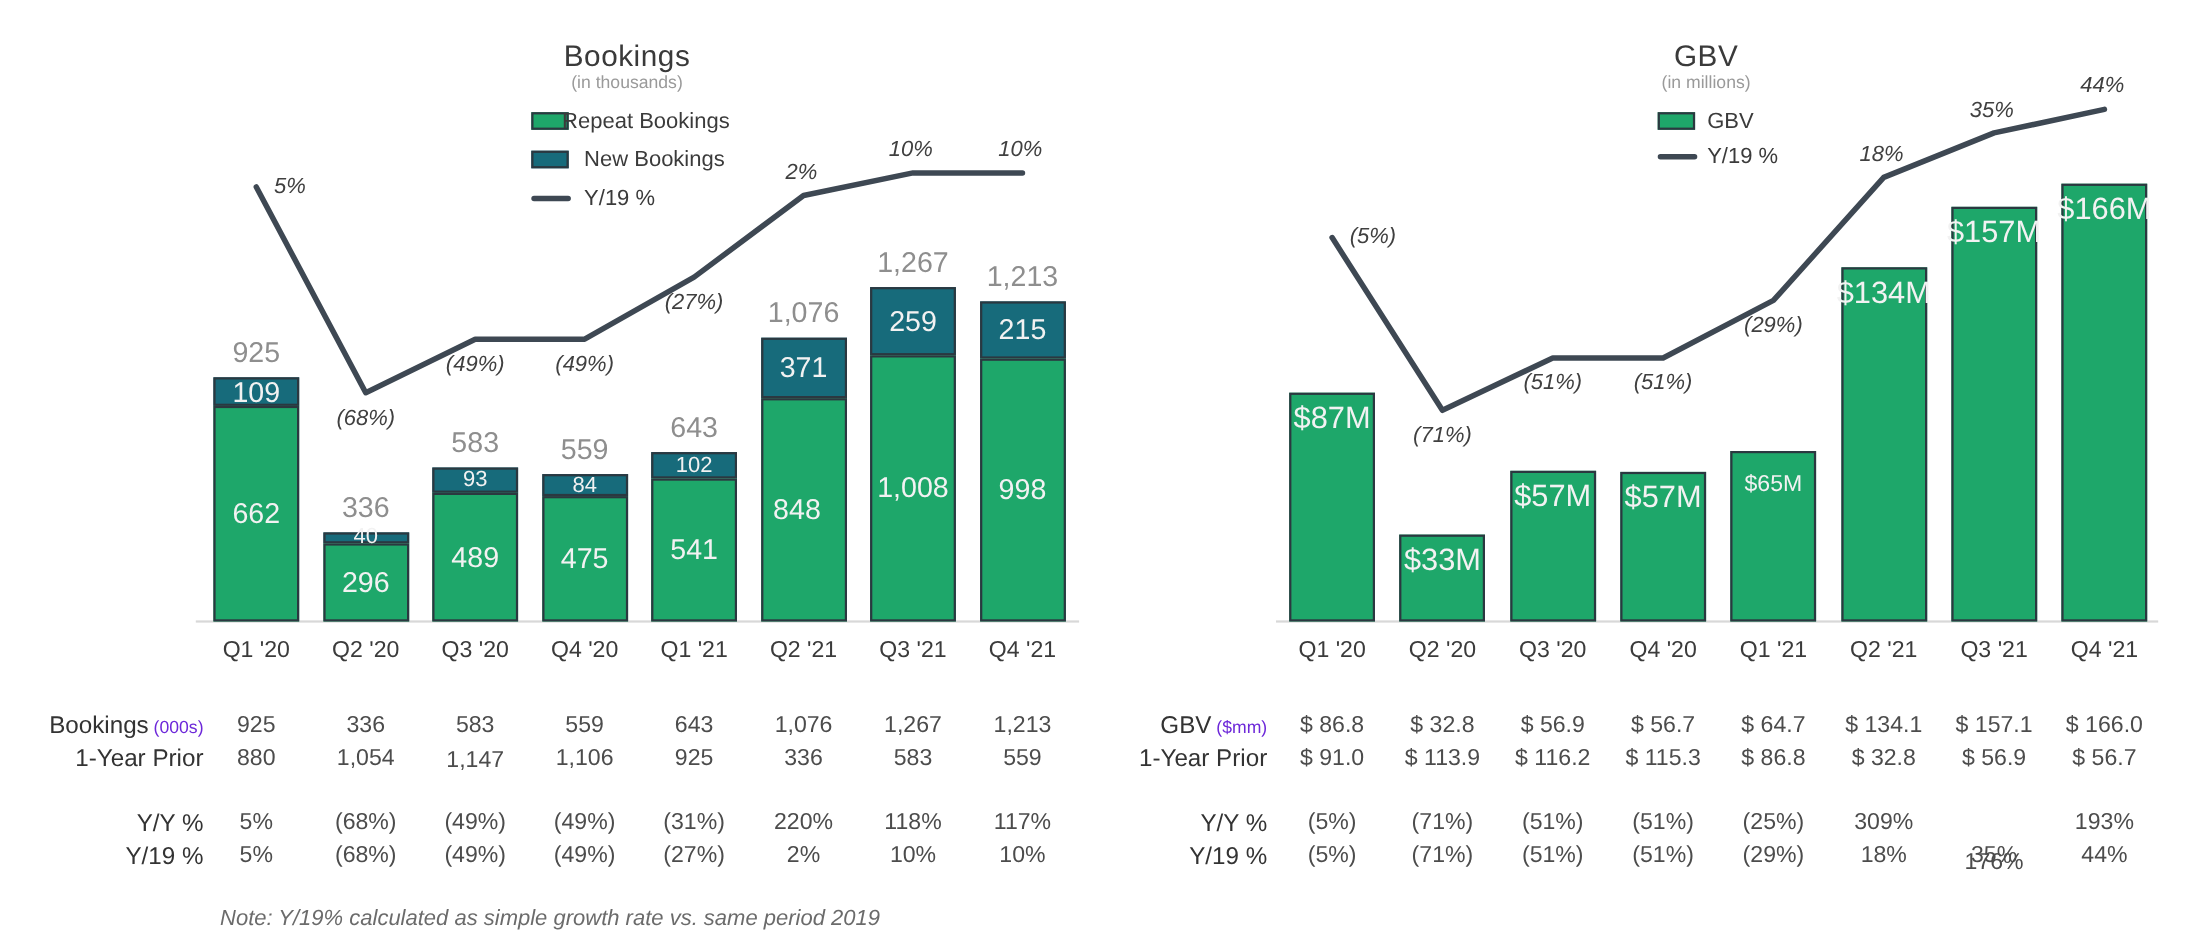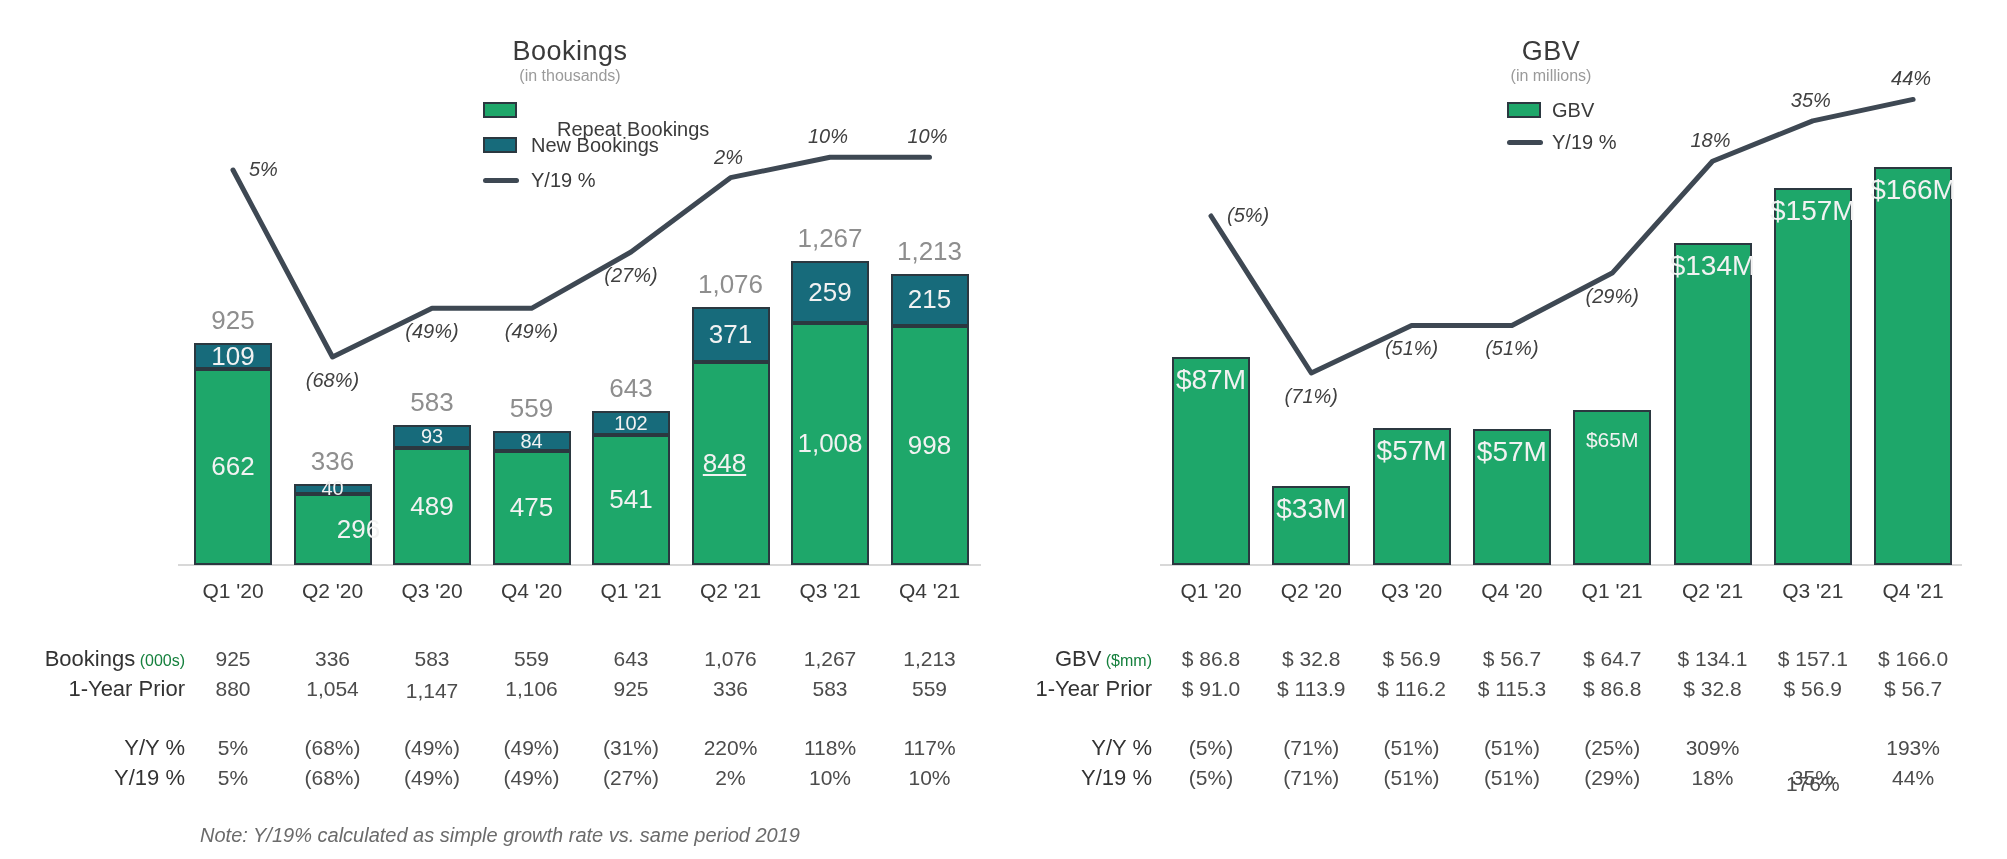--- a/index.html
+++ b/index.html
@@ -13,37 +13,37 @@
   .legend-swatch-line{position:absolute;width:36px;height:5px;border-radius:3px;}
   .legend-label{position:absolute;font-size:20px;color:#3b3b3b;white-space:nowrap;}
   .bar-seg{position:absolute;box-sizing:border-box;border:2px solid #2b3840;}
   .bar-val{position:absolute;color:#f2f2f2;text-align:center;white-space:nowrap;}
   .bar-total{position:absolute;color:#8e8e8e;font-size:26px;text-align:center;white-space:nowrap;height:30px;line-height:30px;}
   .annot{position:absolute;font-size:20px;font-style:italic;color:#404040;white-space:nowrap;}
   .x-axis-line{position:absolute;height:2px;background:#d8d8d8;}
   .x-lab{position:absolute;font-size:21px;color:#3b3b3b;text-align:center;white-space:nowrap;height:26px;line-height:26px;}
   .t-label{position:absolute;text-align:right;white-space:nowrap;height:28px;line-height:28px;color:#333333;}
   .t-label .main{font-size:22px;}
-  .t-label .suffix{font-size:16px;color:#15803d;}
+  .t-label .suffix{font-size:16px;color:#6d28d9;}
   .t-val{position:absolute;font-size:21px;color:#4c4c4c;text-align:center;white-space:nowrap;height:28px;line-height:28px;}
   .note{position:absolute;transform:translateX(-50%);font-size:20px;font-style:italic;color:#6b6b6b;white-space:nowrap;}
   svg.trend{position:absolute;left:0;top:0;pointer-events:none;}
 </style>
 </head>
 <body>
 
 <main class="canvas">
 
   <section>
     <div class="chart-title" style="left:570px;top:36px;">Bookings</div>
     <div class="chart-subtitle" style="left:570px;top:67px;">(in thousands)</div>
     <div id="legend-0">
         <div>
           <div class="legend-swatch-bar" style="left: 483px; top: 102px; background: rgb(30, 167, 106);"></div>
-          <div class="legend-label" style="left: 557px; top: 99px; margin-top: 19px;">Repeat Bookings</div>
+          <div class="legend-label" style="left: 511px; top: 99px;">Repeat Bookings</div>
         </div>
         <div>
           <div class="legend-swatch-bar" style="left: 483px; top: 137px; background: rgb(23, 107, 123);"></div>
           <div class="legend-label" style="left: 531px; top: 134px;">New Bookings</div>
         </div>
         <div>
           <div class="legend-swatch-line" style="left: 483px; top: 178px; background: rgb(62, 72, 83);"></div>
           <div class="legend-label" style="left: 531px; top: 169px;">Y/19 %</div>
         </div>
       </div>
@@ -51,21 +51,21 @@
         <div class="x-axis-line" style="left: 178px; top: 564px; width: 803px; background: rgb(216, 216, 216);"></div>
         <div class="bar-seg" style="left: 194px; top: 343.185px; width: 78px; height: 26.1382px; background: rgb(23, 107, 123);"></div>
         <div class="bar-seg" style="left: 194px; top: 369.323px; width: 78px; height: 195.677px; background: rgb(30, 167, 106);"></div>
         <div class="bar-val" style="left: 194px; top: 343.185px; width: 78px; height: 26.1382px; line-height: 26.1382px; font-size: 26px;">109</div>
         <div class="bar-val" style="left: 194px; top: 369.323px; width: 78px; height: 195.677px; line-height: 195.677px; font-size: 26px;">662</div>
         <div class="bar-total" style="left: 173px; top: 305.185px; width: 120px;">925</div>
         <div class="x-lab" style="left: 173px; top: 578px; width: 120px;">Q1 '20</div>
         <div class="bar-seg" style="left: 293.5px; top: 484.427px; width: 78px; height: 9.592px; background: rgb(23, 107, 123);"></div>
         <div class="bar-seg" style="left: 293.5px; top: 494.019px; width: 78px; height: 70.9808px; background: rgb(30, 167, 106);"></div>
         <div class="bar-val" style="left: 293.5px; top: 484.427px; width: 78px; height: 9.592px; line-height: 9.592px; font-size: 20px;">40</div>
-        <div class="bar-val" style="left: 293.5px; top: 494.019px; width: 78px; height: 70.9808px; line-height: 70.9808px; font-size: 26px; padding-left: 26px;">296</div>
+        <div class="bar-val" style="left: 293.5px; top: 494.019px; width: 78px; height: 70.9808px; line-height: 70.9808px; font-size: 26px;">296</div>
         <div class="bar-total" style="left: 272.5px; top: 446.427px; width: 120px;">336</div>
         <div class="x-lab" style="left: 272.5px; top: 578px; width: 120px;">Q2 '20</div>
         <div class="bar-seg" style="left: 393px; top: 425.436px; width: 78px; height: 22.3014px; background: rgb(23, 107, 123);"></div>
         <div class="bar-seg" style="left: 393px; top: 447.738px; width: 78px; height: 117.262px; background: rgb(30, 167, 106);"></div>
         <div class="bar-val" style="left: 393px; top: 425.436px; width: 78px; height: 22.3014px; line-height: 22.3014px; font-size: 20px;">93</div>
         <div class="bar-val" style="left: 393px; top: 447.738px; width: 78px; height: 117.262px; line-height: 117.262px; font-size: 26px;">489</div>
         <div class="bar-total" style="left: 372px; top: 387.436px; width: 120px;">583</div>
         <div class="x-lab" style="left: 372px; top: 578px; width: 120px;">Q3 '20</div>
         <div class="bar-seg" style="left: 492.5px; top: 430.952px; width: 78px; height: 20.1432px; background: rgb(23, 107, 123);"></div>
         <div class="bar-seg" style="left: 492.5px; top: 451.095px; width: 78px; height: 113.905px; background: rgb(30, 167, 106);"></div>
@@ -75,21 +75,21 @@
         <div class="x-lab" style="left: 471.5px; top: 578px; width: 120px;">Q4 '20</div>
         <div class="bar-seg" style="left: 592px; top: 410.809px; width: 78px; height: 24.4596px; background: rgb(23, 107, 123);"></div>
         <div class="bar-seg" style="left: 592px; top: 435.268px; width: 78px; height: 129.732px; background: rgb(30, 167, 106);"></div>
         <div class="bar-val" style="left: 592px; top: 410.809px; width: 78px; height: 24.4596px; line-height: 24.4596px; font-size: 20px;">102</div>
         <div class="bar-val" style="left: 592px; top: 435.268px; width: 78px; height: 129.732px; line-height: 129.732px; font-size: 26px;">541</div>
         <div class="bar-total" style="left: 571px; top: 372.809px; width: 120px;">643</div>
         <div class="x-lab" style="left: 571px; top: 578px; width: 120px;">Q1 '21</div>
         <div class="bar-seg" style="left: 691.5px; top: 306.975px; width: 78px; height: 54.6744px; background: rgb(23, 107, 123);"></div>
         <div class="bar-seg" style="left: 691.5px; top: 361.65px; width: 78px; height: 203.35px; background: rgb(30, 167, 106);"></div>
         <div class="bar-val" style="left: 691.5px; top: 306.975px; width: 78px; height: 54.6744px; line-height: 54.6744px; font-size: 26px;">371</div>
-        <div class="bar-val" style="left: 691.5px; top: 361.65px; width: 66px; height: 203.35px; line-height: 203.35px; font-size: 26px; text-decoration: underline;">848</div>
+        <div class="bar-val" style="left: 691.5px; top: 361.65px; width: 66px; height: 203.35px; line-height: 203.35px; font-size: 26px;">848</div>
         <div class="bar-total" style="left: 670.5px; top: 268.975px; width: 120px;">1,076</div>
         <div class="x-lab" style="left: 670.5px; top: 578px; width: 120px;">Q2 '21</div>
         <div class="bar-seg" style="left: 791px; top: 261.173px; width: 78px; height: 62.1082px; background: rgb(23, 107, 123);"></div>
         <div class="bar-seg" style="left: 791px; top: 323.282px; width: 78px; height: 241.718px; background: rgb(30, 167, 106);"></div>
         <div class="bar-val" style="left: 791px; top: 261.173px; width: 78px; height: 62.1082px; line-height: 62.1082px; font-size: 26px;">259</div>
         <div class="bar-val" style="left: 791px; top: 323.282px; width: 78px; height: 241.718px; line-height: 241.718px; font-size: 26px;">1,008</div>
         <div class="bar-total" style="left: 770px; top: 223.173px; width: 120px;">1,267</div>
         <div class="x-lab" style="left: 770px; top: 578px; width: 120px;">Q3 '21</div>
         <div class="bar-seg" style="left: 890.5px; top: 274.123px; width: 78px; height: 51.557px; background: rgb(23, 107, 123);"></div>
         <div class="bar-seg" style="left: 890.5px; top: 325.68px; width: 78px; height: 239.32px; background: rgb(30, 167, 106);"></div>

